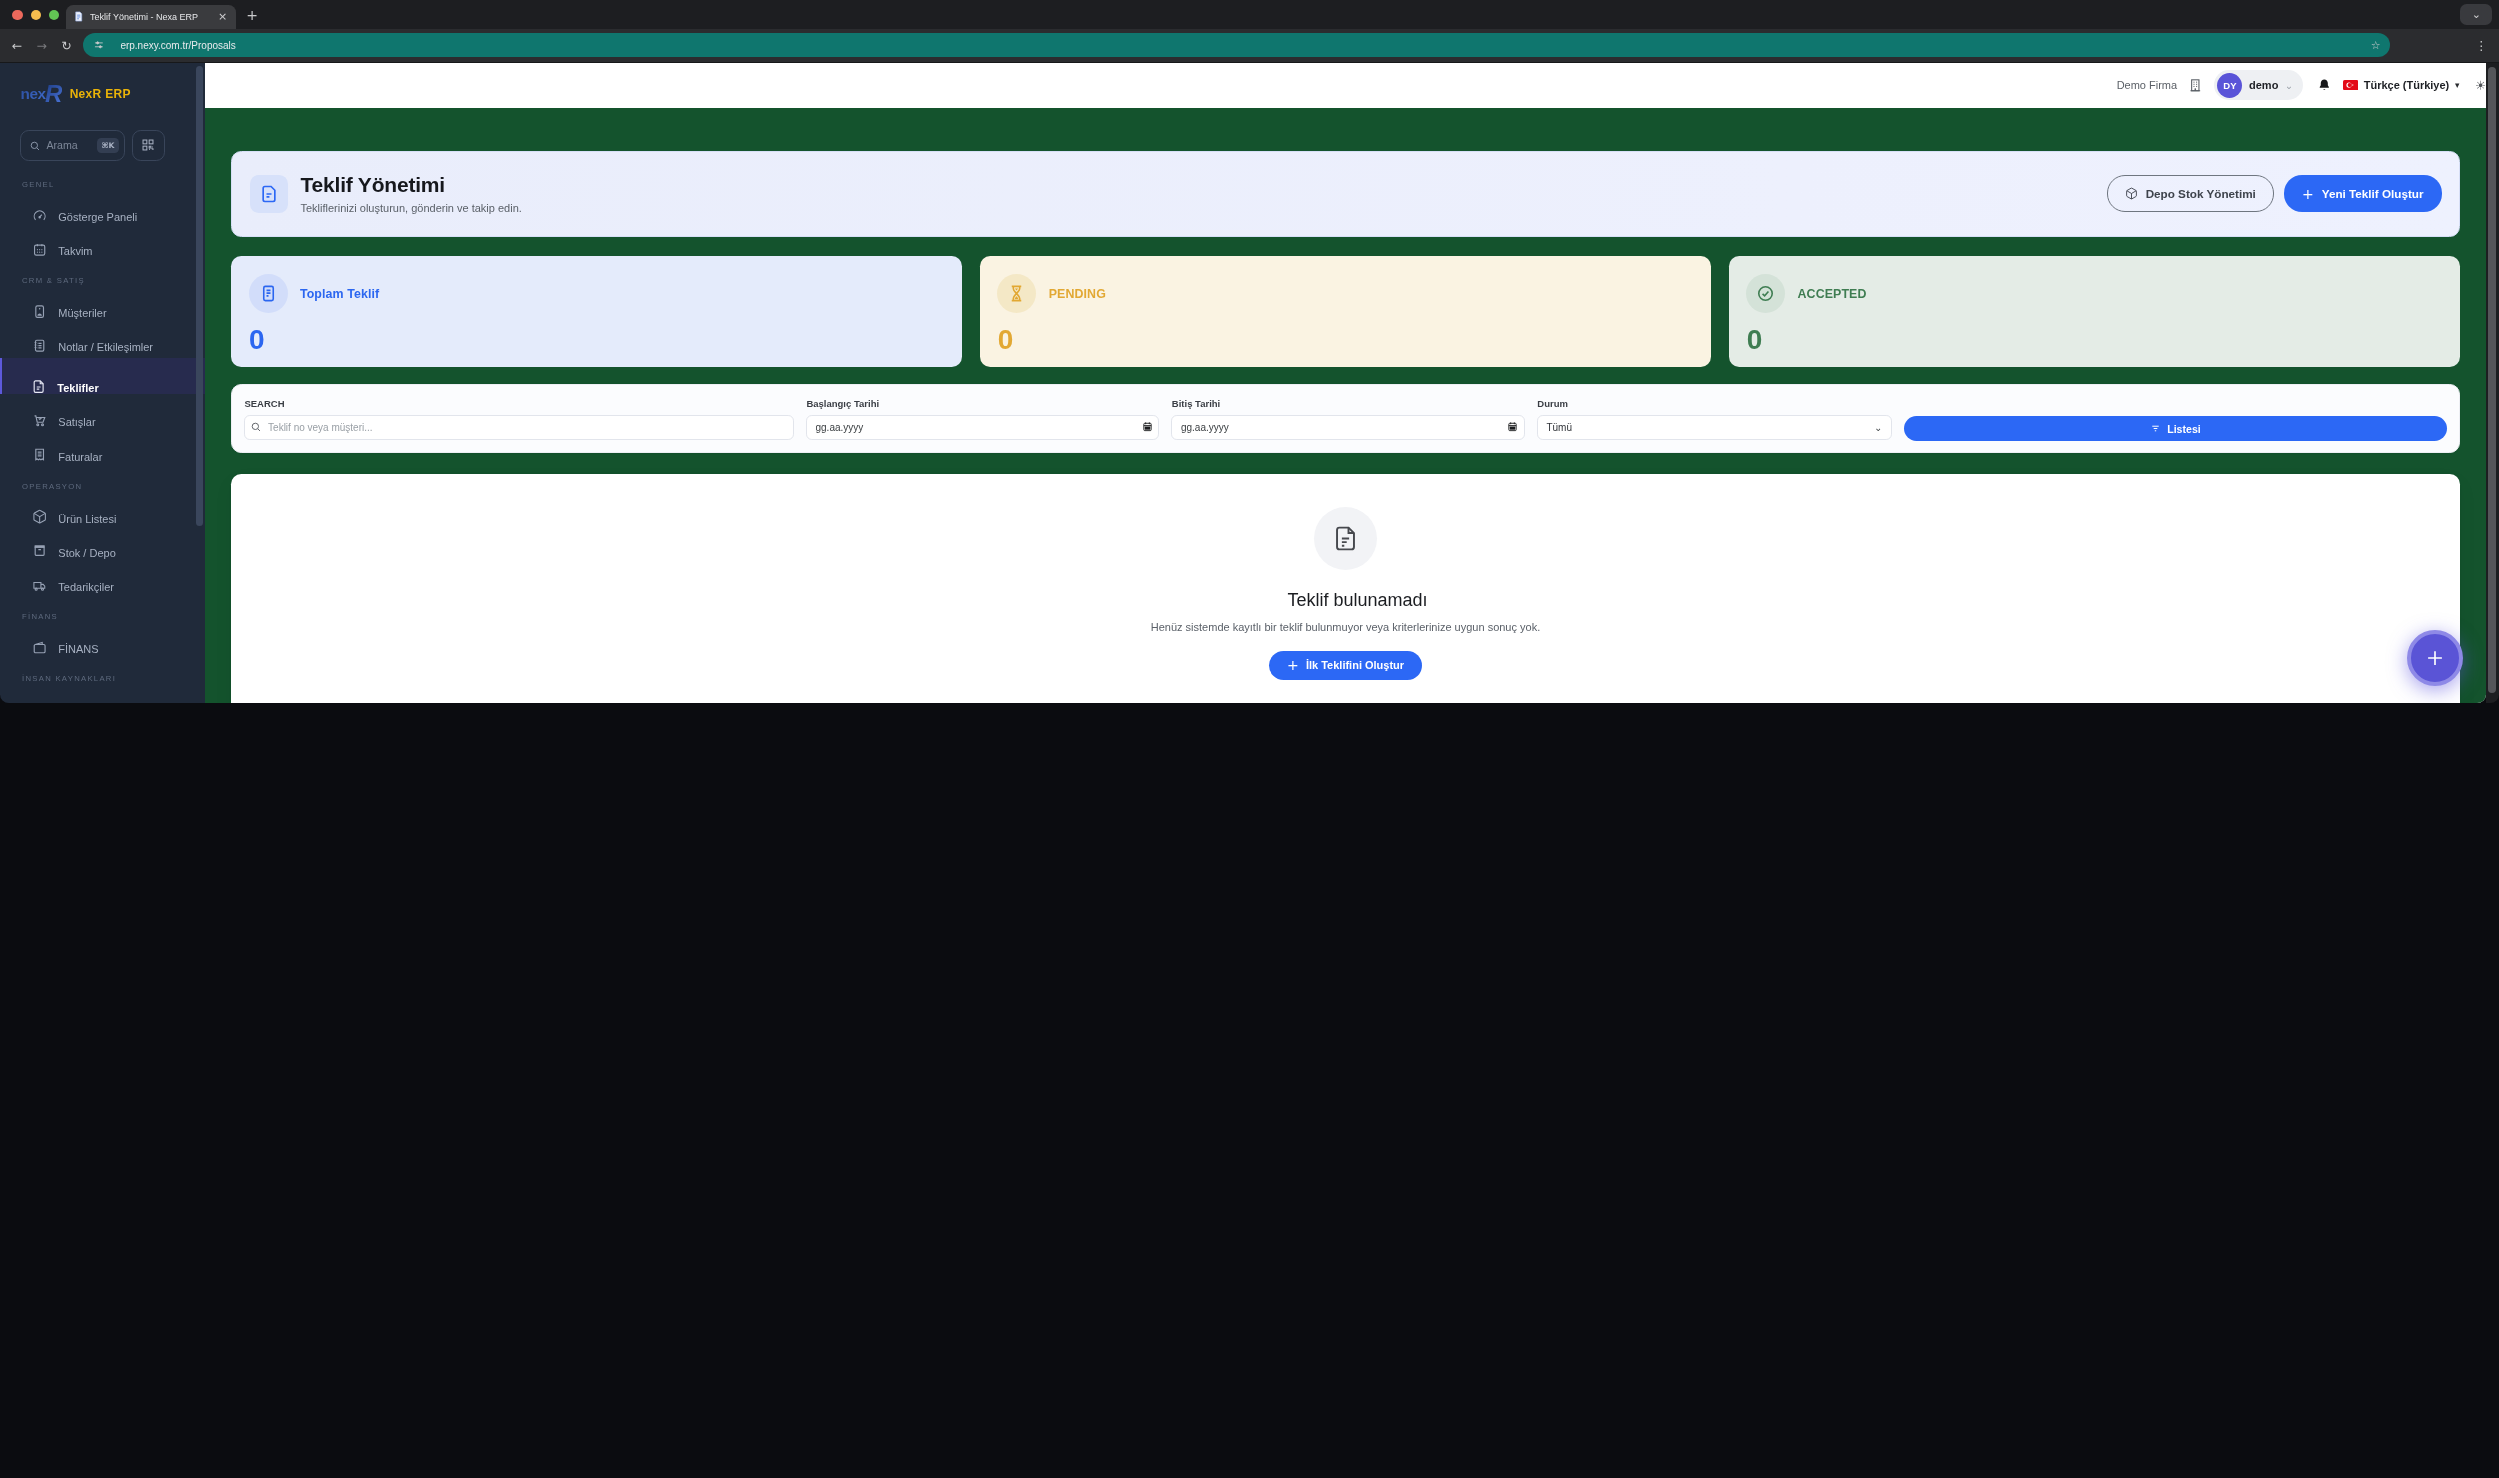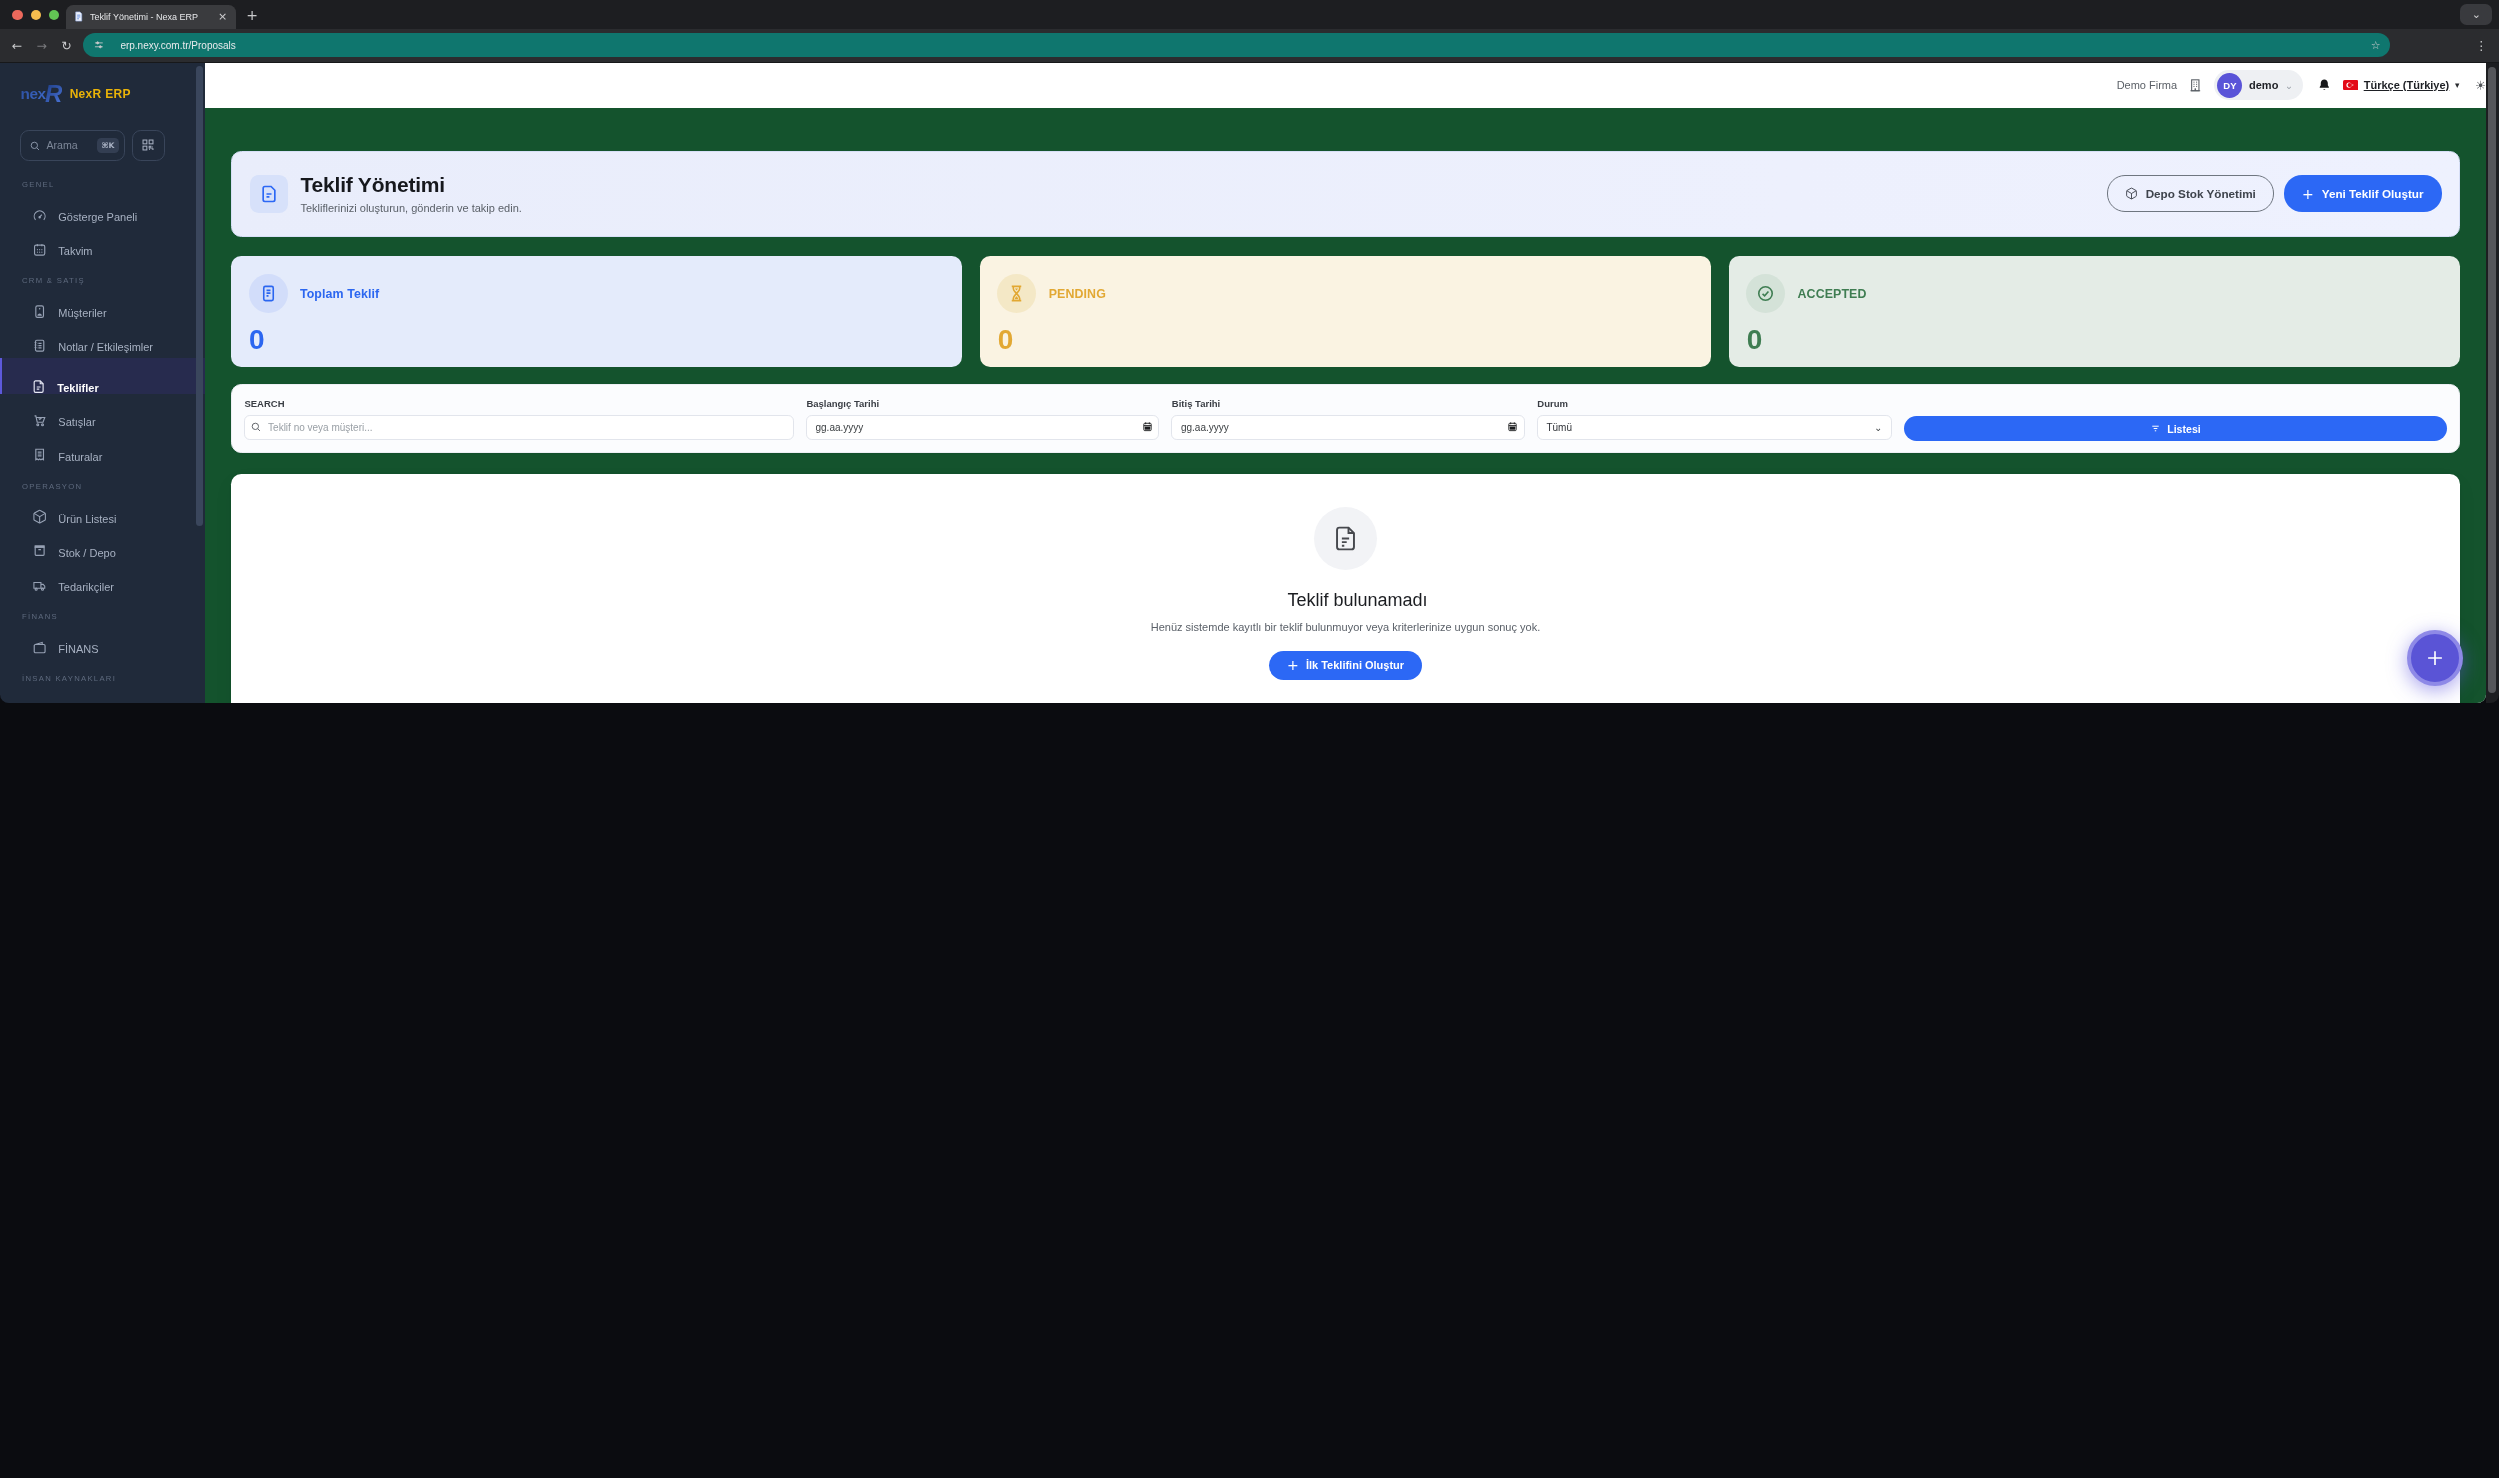--- a/index.html
+++ b/index.html
@@ -67,21 +67,21 @@
     gap:11px; flex-shrink:0; }
   .company { font-size:11px; color:#5a5f66; }
   .building { color:#5a5f66; }
   .user-pill { display:flex; align-items:center; gap:6.6px; background:#eef0f3; border-radius:17.5px; padding:2.9px 10.2px 2.9px 3.7px; }
   .avatar { width:25px; height:25px; border-radius:50%; background:#5a54d8; color:#fff; font-size:9.5px; font-weight:700;
     display:flex; align-items:center; justify-content:center; }
   .uname { font-size:11px; font-weight:700; color:#1e2025; }
   .pill-caret { color:#9aa0a8; font-size:9.5px; }
   .bell { color:#17181a; margin-left:2.9px; }
   .lang-wrap { display:flex; align-items:center; gap:5.8px; }
-  .lang { font-size:11px; font-weight:700; color:#1e2025;text-decoration:underline; }
+  .lang { font-size:11px; font-weight:700; color:#1e2025; }
   .lang-caret { font-size:8.8px; color:#2a2c30; }
   .sun { font-size:12.4px; color:#515459; margin-left:4.4px; }
 
   .content { flex:1; background:#14532d; padding:0 26px; position:relative; overflow:hidden; }
 
   .hero { margin-top:43px; height:86px; border-radius:10.2px; border:0.7px solid #d7dff7;
     background:linear-gradient(90deg,#e9edfb 0%,#edf0fd 70%,#eef1fe 100%);
     display:flex; align-items:center; padding:0 17.5px; }
   .hero-icon { width:38px; height:38px; border-radius:8.8px; background:#d7e1fa; color:#2c68f5;
     display:flex; align-items:center; justify-content:center; margin-right:13px; flex-shrink:0; }

